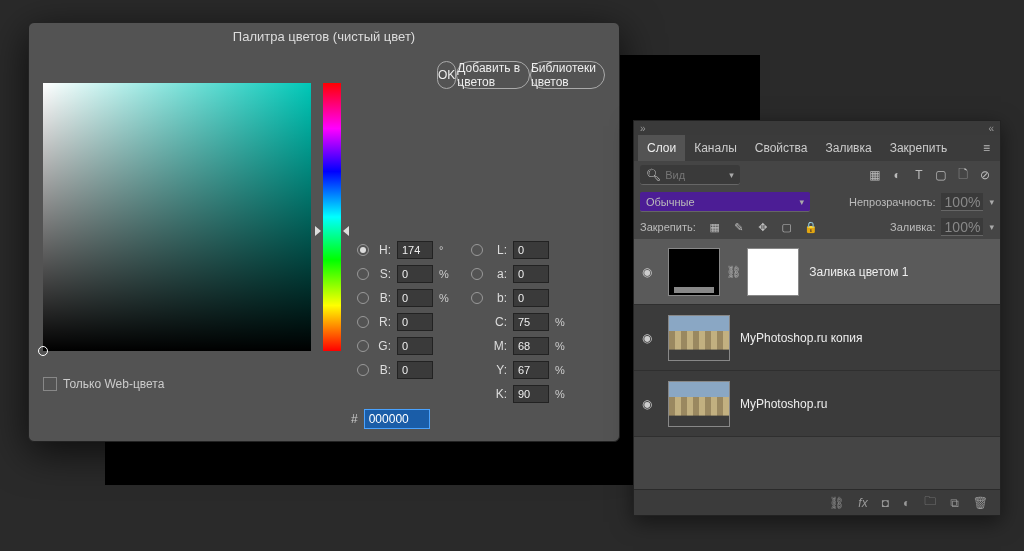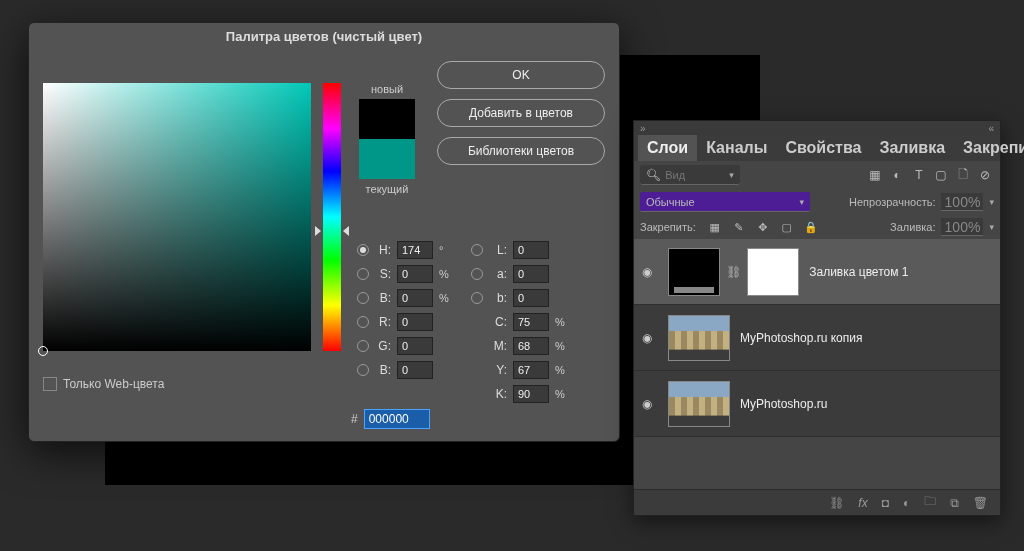--- a/index.html
+++ b/index.html
@@ -9,21 +9,21 @@
 .canvas-black { position: absolute; left: 105px; top: 55px; width: 655px; height: 430px; background: #000; }
 
 
 .picker {
   position: absolute; left: 28px; top: 22px; width: 592px; height: 420px;
   background: #535353; border: 1px solid #222; border-radius: 6px;
   box-shadow: 0 10px 40px rgba(0,0,0,.7);
 }
 .picker-title {
   height: 28px; line-height: 28px; text-align: center; font-size: 13px; color: #ddd;
-  border-top-left-radius: 6px; border-top-right-radius: 6px; font-weight: bold;
+  border-top-left-radius: 6px; border-top-right-radius: 6px;
 }
 .picker-body { position: relative; height: calc(100% - 28px); }
 
 .sat-box {
   position: absolute; left: 14px; top: 32px; width: 268px; height: 268px;
   background: #00c8b8;
 }
 .sat-box .white-grad { position:absolute; inset:0; background: linear-gradient(to right, #fff, rgba(255,255,255,0)); }
 .sat-box .black-grad { position:absolute; inset:0; background: linear-gradient(to bottom, rgba(0,0,0,0), #000); }
 .sat-cursor { position:absolute; left:-5px; bottom:-5px; width:10px; height:10px; border:1px solid #fff; border-radius:50%; }
@@ -38,21 +38,21 @@
 .hue-ptr-l { left:286px; border-left:6px solid #ddd; }
 .hue-ptr-r { left:314px; border-right:6px solid #ddd; }
 
 .swatch-wrap { position:absolute; left: 330px; top: 32px; width: 56px; }
 .sw-label { text-align:center; font-size:11px; color:#ccc; margin-bottom:4px; }
 .sw-new { width:56px; height:40px; background:#000; }
 .sw-cur { width:56px; height:40px; background:#009688; margin-bottom:4px;}
 .web-only { position:absolute; left:14px; top:326px; display:flex; align-items:center; gap:6px; }
 .chk { width:14px; height:14px; border:1px solid #888; background:#535353; }
 
-.btns { position:absolute; right:14px; top:10px; width:168px; display:flex; flex-direction:column; gap:10px; }
+.btns { position:absolute; right:14px; top:10px; width:168px; display:flex; flex-direction:row; }
 .pill { height:28px; border:1px solid #aaa; border-radius:14px; background:transparent; color:#eee; display:flex; align-items:center; justify-content:center; font-size:12px; cursor:pointer; }
 
 .numcols { position:absolute; left:328px; top:190px; width:250px; display:flex; gap:18px; }
 .colA, .colB { display:flex; flex-direction:column; gap:6px; }
 .row { display:flex; align-items:center; gap:6px; }
 .radio { width:12px; height:12px; border:1px solid #999; border-radius:50%; display:inline-block; }
 .radio.sel::after { content:""; display:block; width:6px; height:6px; margin:2px; background:#ddd; border-radius:50%; }
 .lbl { width:16px; text-align:right; color:#ddd; }
 .lblB { width:18px; text-align:right; color:#ddd; }
 .numin { width:36px; height:18px; background:#3a3a3a; border:1px solid #222; color:#eee; font-size:11px; padding:0 4px; }
@@ -63,21 +63,21 @@
 .hexin.sel { background:#1a5da8; }
 
 
 .panel {
   position: absolute; left: 633px; top: 120px; width: 368px; height: 396px;
   background: #454545; border:1px solid #222; box-shadow: 0 6px 20px rgba(0,0,0,.5);
 }
 .panel-bar { height:14px; background:#3a3a3a; display:flex; justify-content:space-between; padding:0 6px; align-items:center; font-size:10px; color:#999; }
 .panel-bar span{ cursor:pointer; }
 .tabs { display:flex; align-items:center; background:#3b3b3b; height:26px; padding:0 4px; }
-.tab { padding:4px 9px; font-size:16px; color:#ccc; height:100%; display:flex; align-items:center; cursor:pointer;font-weight:bold; }
+.tab { padding:4px 9px; font-size:12px; color:#ccc; height:100%; display:flex; align-items:center; cursor:pointer; }
 .tab.active { background:#535353; color:#eee; }
 .menu-ic { margin-left:auto; color:#bbb; padding:0 6px; cursor:pointer; }
 
 .filter-row { display:flex; align-items:center; padding:4px 6px; gap:8px; background:#454545; }
 .search { display:flex; align-items:center; background:#3a3a3a; height:20px; width:100px; border-radius:3px; padding:0 6px; gap:4px; border-bottom:1px solid #666; }
 .search input { background:transparent; border:none; color:#ccc; width:60px; font-size:11px; outline:none; }
 .fic { width:18px; height:18px; display:flex; align-items:center; justify-content:center; color:#bbb; cursor:pointer; }
 .ficons { display:flex; gap:4px; margin-left:auto; }
 
 .blend-row, .lock-row { display:flex; align-items:center; padding:3px 6px; gap:6px; font-size:11px; color:#bbb; }
@@ -120,26 +120,20 @@
     <div class="sat-box">
       <div class="white-grad"></div>
         <div class="black-grad"></div>
       <div class="sat-cursor"></div>
     </div>
 
     <div class="hue-bar"></div>
     <div class="hue-ptr-l"></div>
     <div class="hue-ptr-r"></div>
 
-    <div class="swatch-wrap">
-      <div class="sw-label">новый</div>
-      <div class="sw-new"></div>
-      <div class="sw-cur"></div>
-      <div class="sw-label">текущий</div>
-    </div>
 
     <div class="btns">
       <div class="pill">OK</div>
       <div class="pill">Добавить в цветов</div>
       <div class="pill">Библиотеки цветов</div>
     </div>
 
     <div class="numcols">
       <div class="colA">
         <div class="row">

